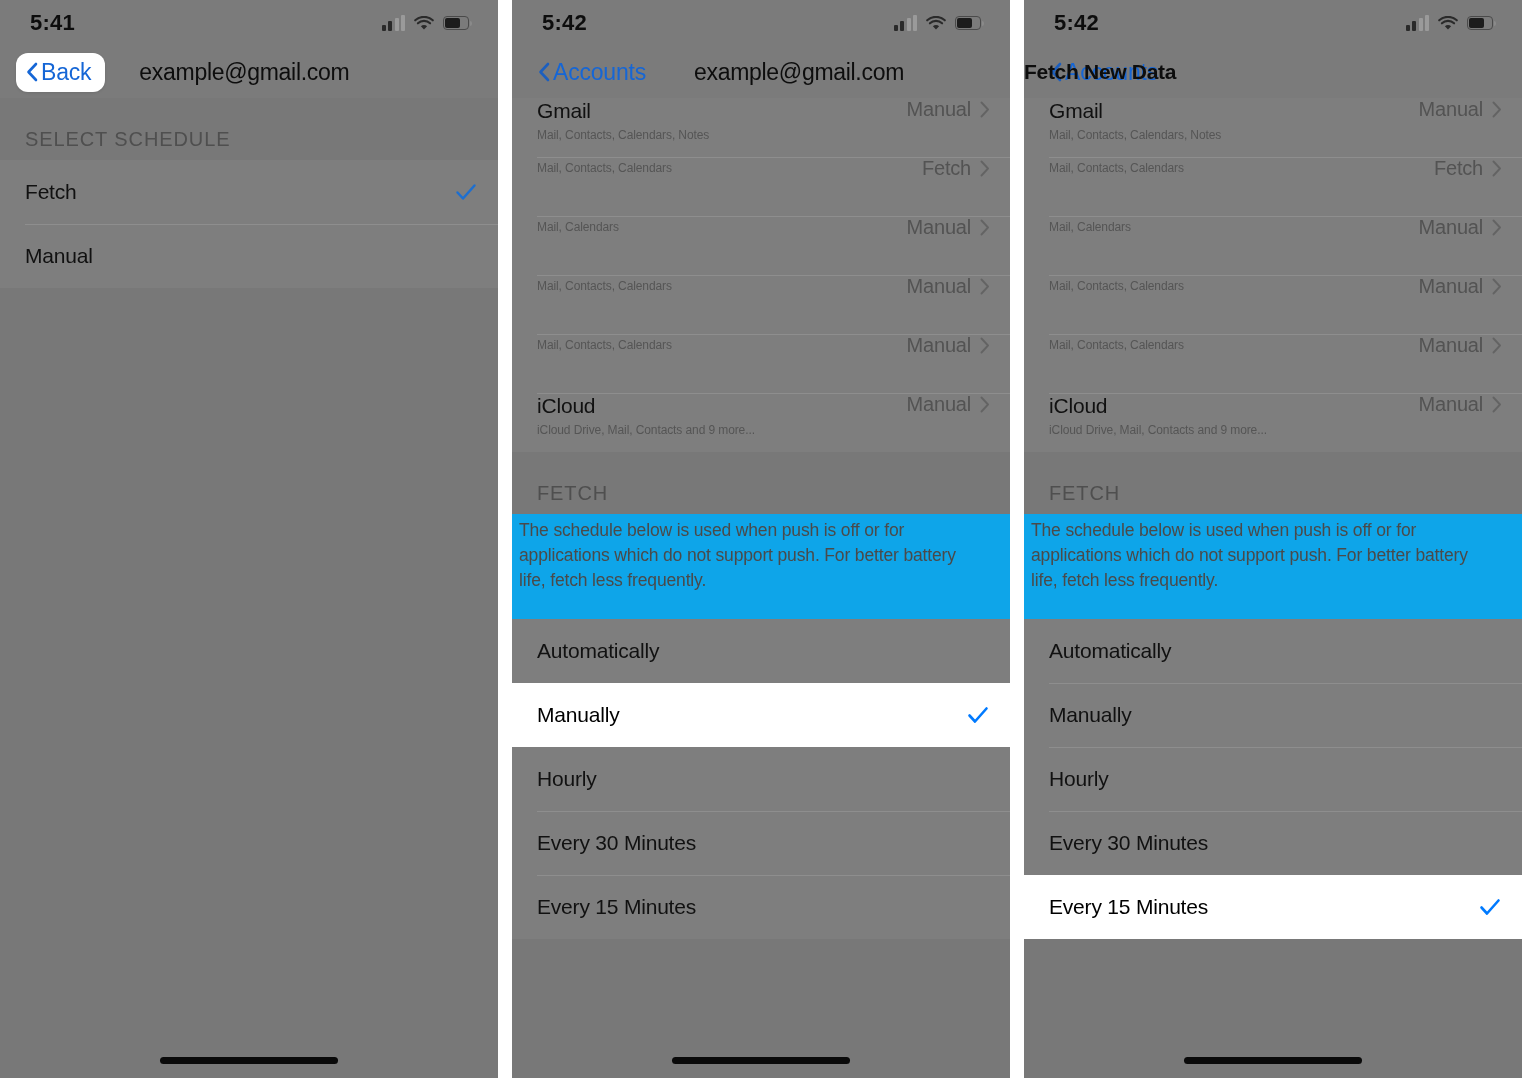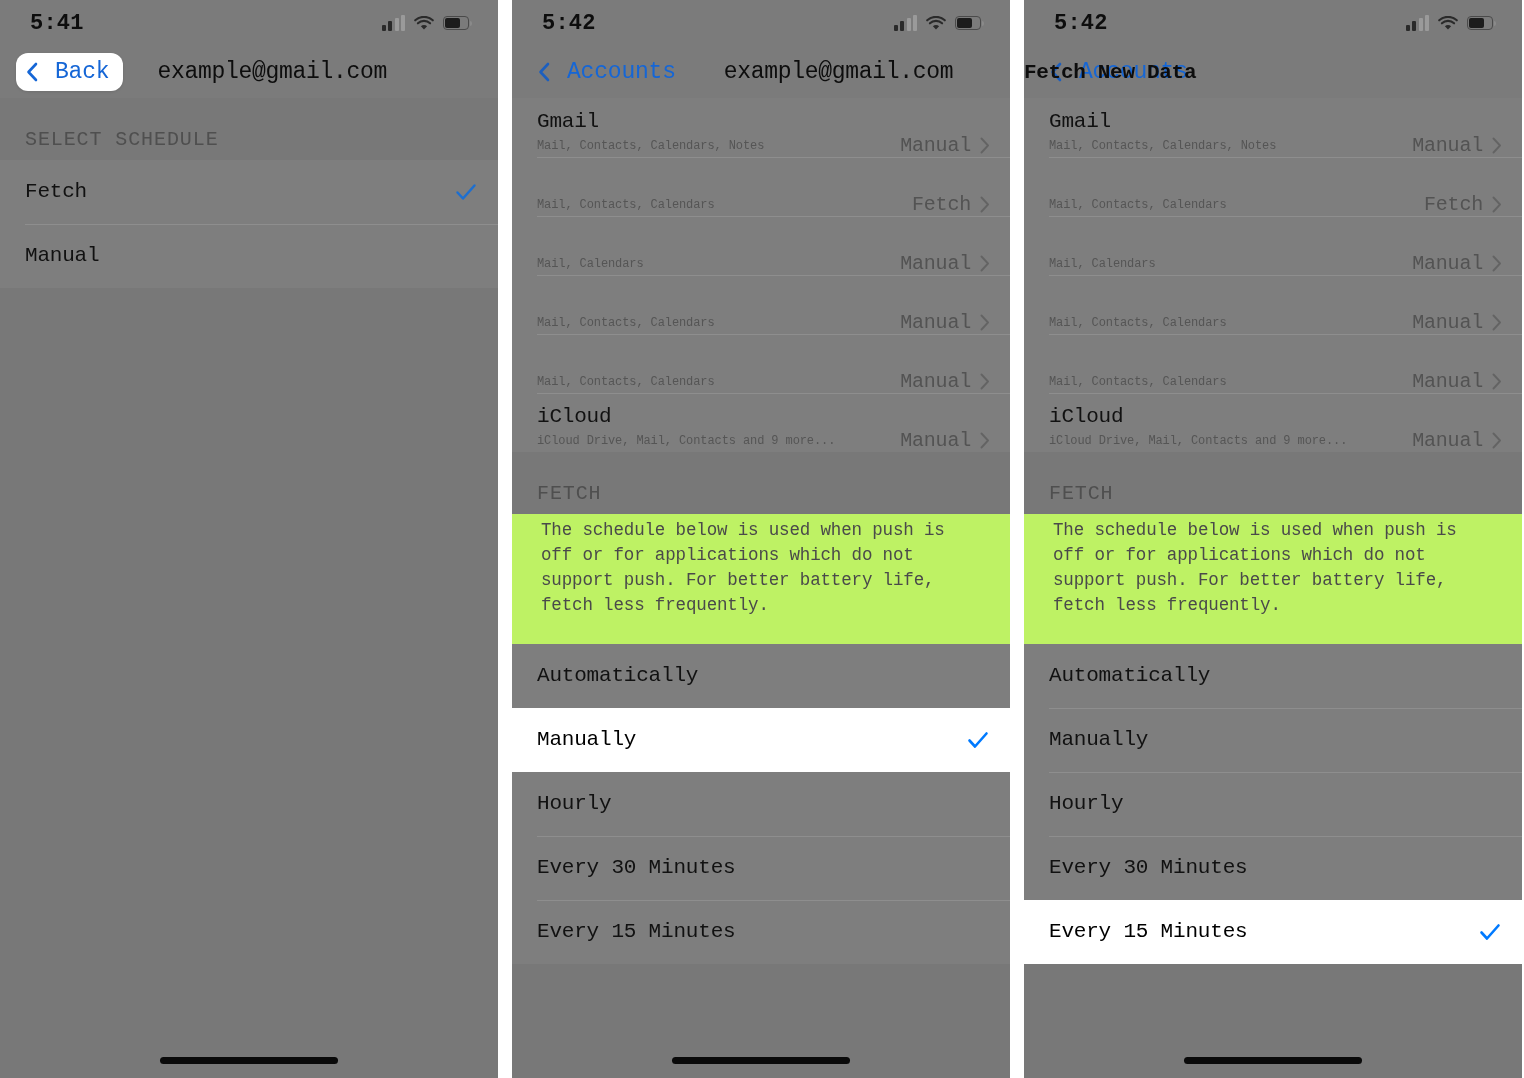--- a/index.html
+++ b/index.html
@@ -17,21 +17,20 @@
     background: #ffffff;
   }
 
   .phone {
     position: relative;
     width: 498px;
     height: 1078px;
     background: #7b7b7b;
     overflow: hidden;
     flex: 0 0 auto;
-    font-family: Liberation Mono, monospace;
   }
   .gap { flex: 0 0 auto; width: 14px; height: 1078px; background: #ffffff; }
 
   
   .statusbar {
     position: relative;
     height: 46px;
     display: flex;
     align-items: center;
     justify-content: space-between;
@@ -71,21 +70,21 @@
 
   
   .navbar {
     position: relative;
     height: 52px;
     display: flex;
     align-items: center;
     padding: 0 14px;
   }
   .nav-back {
-    display: flex; align-items: center; gap: 17px;
+    display: flex; align-items: center; gap: 3px;
     padding: 6px 14px 6px 10px;
     border-radius: 12px;
     margin-left: 2px;
   }
   .nav-back.hl { background: #ffffff; box-shadow: 0 1px 3px rgba(0,0,0,.10); }
   .chev-back {
     width: 12px; height: 20px; flex: 0 0 auto;
   }
   .nav-back-label {
     font-size: 23px;
@@ -107,21 +106,21 @@
   }
 
   
   .list { background: #7e7e7e; }
 
   .row {
     position: relative;
     background: #7e7e7e;
     padding: 0 20px 0 25px;
     display: flex;
-    align-items: flex-end;
+    align-items: flex-start;
     min-height: 59px;
   }
   .row + .row::before {
     content: "";
     position: absolute; left: 25px; right: 0; top: 0;
     height: 1px; background: rgba(255,255,255,.13);
   }
   .row-left { flex: 1 1 auto; min-width: 0; }
   .row-title {
     font-size: 21px;
@@ -159,25 +158,25 @@
 
   
   .sec-hdr {
     background: #787878;
     font-size: 20px;
     letter-spacing: 0.9px;
     color: #4f4f4f;
     padding: 30px 25px 9px 25px;
   }
   .sec-footer {
-    background: #bef264;
+    background: #0ea5e9;
     font-size: 17.5px;
     line-height: 25px;
     color: #4a4a4a;
-    padding: 4px 28px 26px 29px;
+    padding: 4px 28px 26px 7px;
     letter-spacing: -.15px;
   }
 
   .home-indicator {
     position: absolute;
     bottom: 14px; left: 50%;
     transform: translateX(-50%);
     width: 178px; height: 7px;
     border-radius: 4px;
     background: #0a0a0a;

